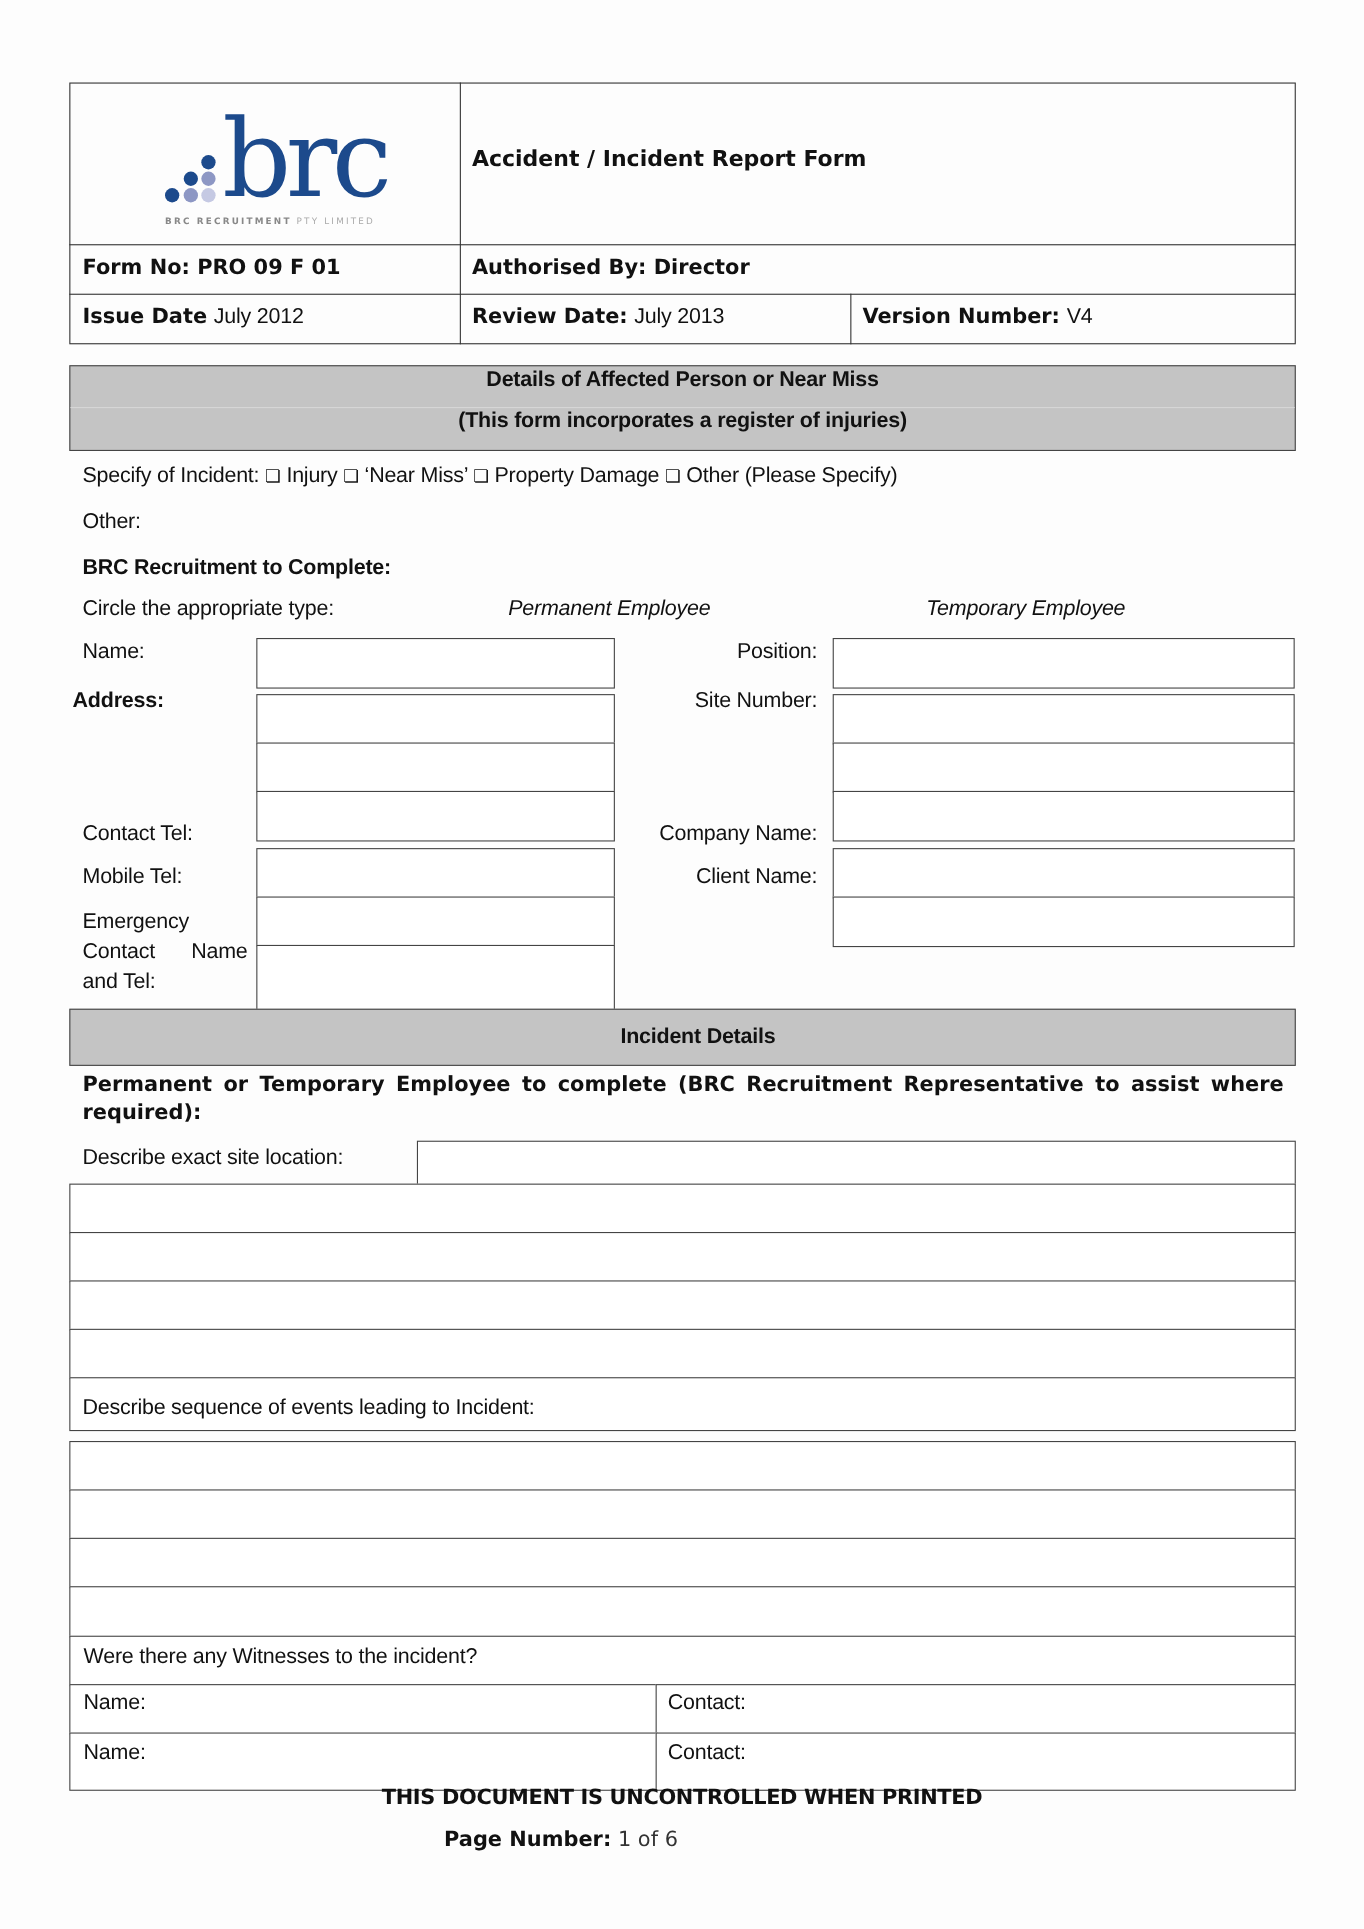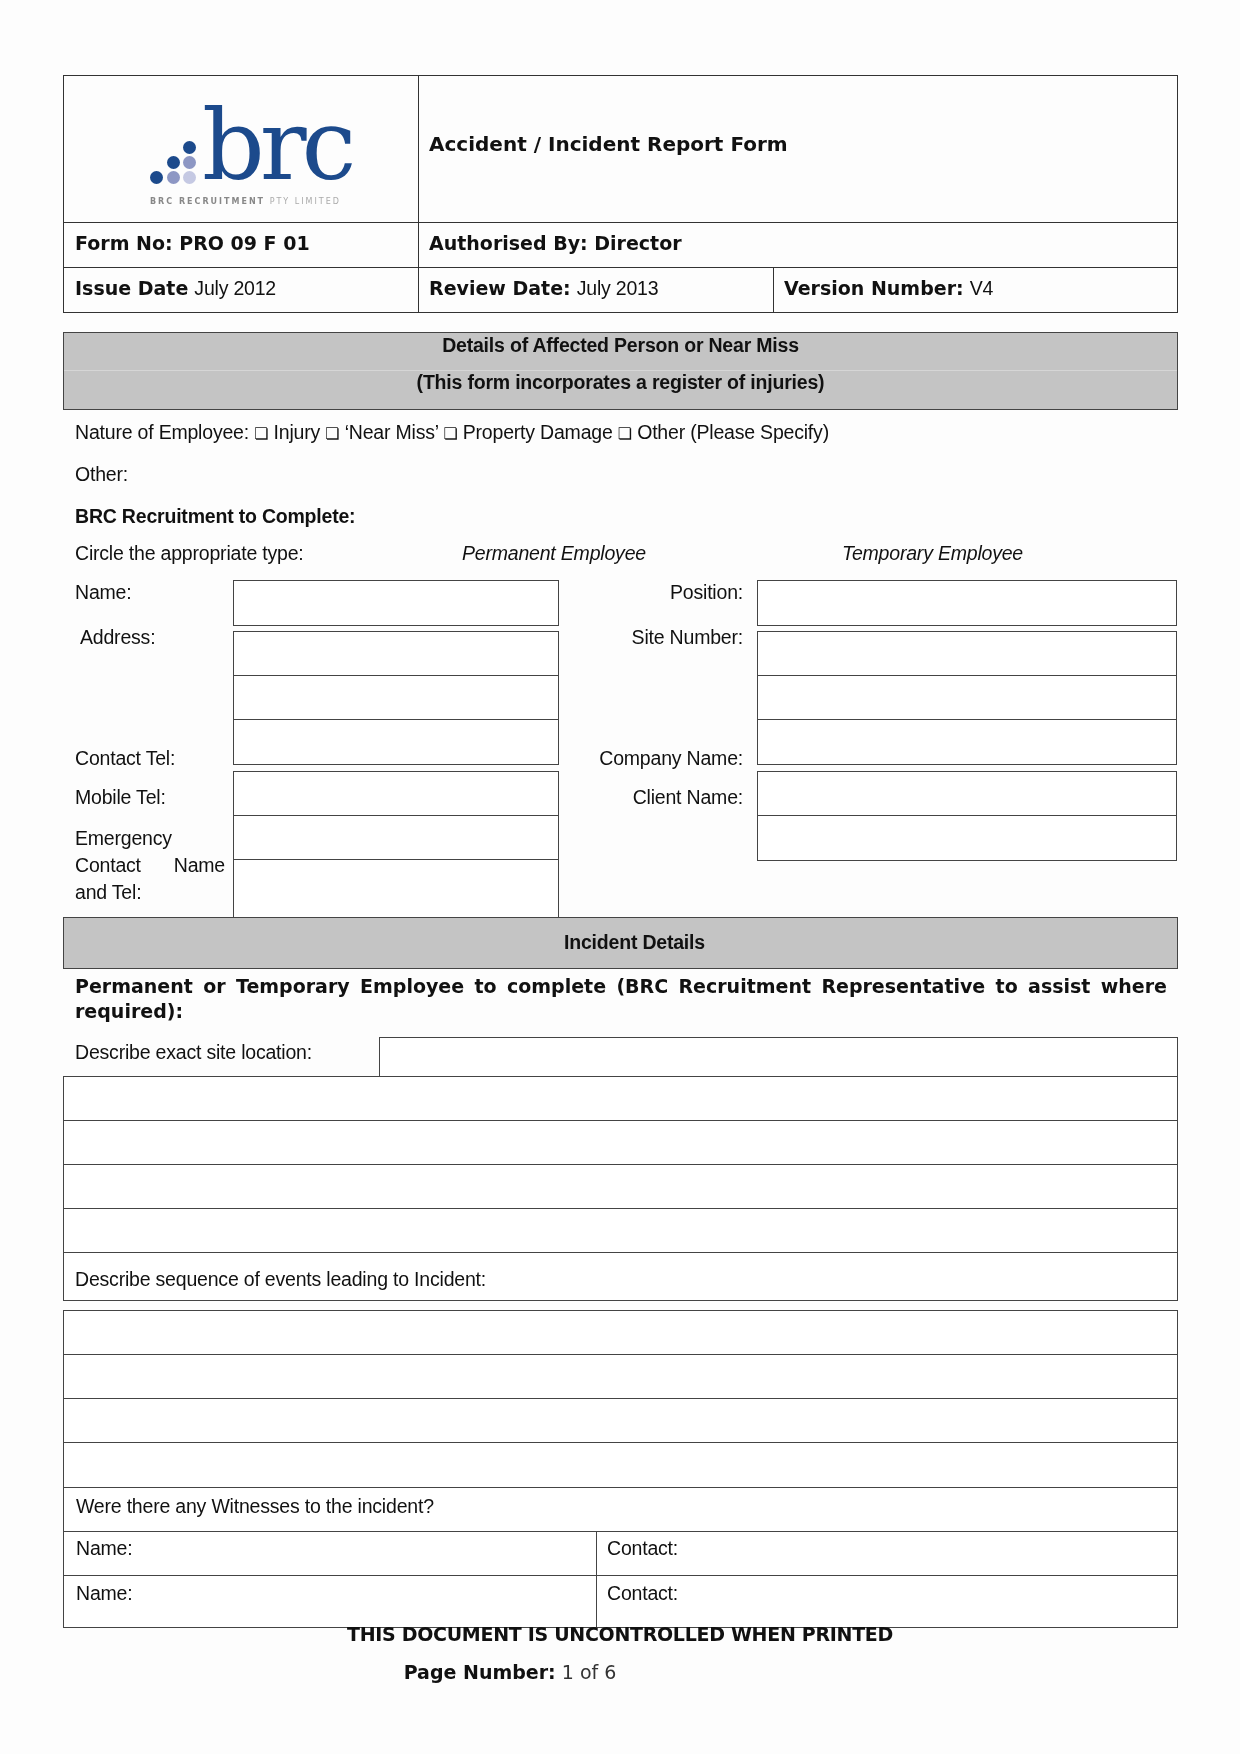--- a/index.html
+++ b/index.html
@@ -53,36 +53,36 @@
   <span class="lbl">V4</span>
 </div>
 
 <div class="abs hdr" style="left:63px;top:332px;width:1115px;height:78px;">
   <div style="position:absolute;left:0;right:0;top:37px;border-top:1px solid #d6d6d6;"></div>
 </div>
 <div class="abs txt bold lbl" style="left:63px;width:1115px;top:334px;text-align:center;font-weight:bold;">Details of Affected Person or Near Miss</div>
 <div class="abs txt bold lbl" style="left:63px;width:1115px;top:371px;text-align:center;font-weight:bold;">(This form incorporates a register of injuries)</div>
 
 <div class="abs txt lbl" style="left:75px;top:421px;">
-  <span>Nature of Employee:</span>
+  <span>Specify of Incident:</span>
   <span><span style="font-size:16px;">❏</span> <span>Injury</span></span>
   <span><span style="font-size:16px;">❏</span> <span>‘Near Miss’</span></span>
   <span><span style="font-size:16px;">❏</span> <span>Property Damage</span></span>
   <span><span style="font-size:16px;">❏</span> <span>Other (Please Specify)</span></span>
 </div>
 <div class="abs txt lbl" style="left:75px;top:463px;">Other:</div>
 <div class="abs txt lbl" style="left:75px;top:505px;font-weight:bold;">BRC Recruitment to Complete:</div>
 <div class="abs txt lbl" style="left:75px;top:542px;">Circle the appropriate type:</div>
 <div class="abs txt lbl" style="left:462px;top:542px;font-style:italic;">Permanent Employee</div>
 <div class="abs txt lbl" style="left:842px;top:542px;font-style:italic;">Temporary Employee</div>
 
 <div class="abs txt lbl" style="left:75px;top:581px;">Name:</div>
 <div class="abs field" style="left:233px;top:580px;width:326px;height:46px;"></div>
 
-<div class="abs txt lbl" style="left:80px;top:626px;">Address:</div>
+<div class="abs txt lbl" style="left:66px;top:626px;font-weight:bold;">Address:</div>
 <div class="abs field" style="left:233px;top:631px;width:326px;height:46px;"></div>
 <div class="abs field" style="left:233px;top:675px;width:326px;height:46px;"></div>
 <div class="abs field" style="left:233px;top:719px;width:326px;height:46px;"></div>
 
 <div class="abs txt lbl" style="left:75px;top:747px;">Contact Tel:</div>
 <div class="abs field" style="left:233px;top:771px;width:326px;height:46px;"></div>
 <div class="abs txt lbl" style="left:75px;top:786px;">Mobile Tel:</div>
 <div class="abs field" style="left:233px;top:815px;width:326px;height:46px;"></div>
 
 <div class="abs lbl" style="left:75px;top:825px;font-size:19.5px;line-height:27px;width:150px;">

